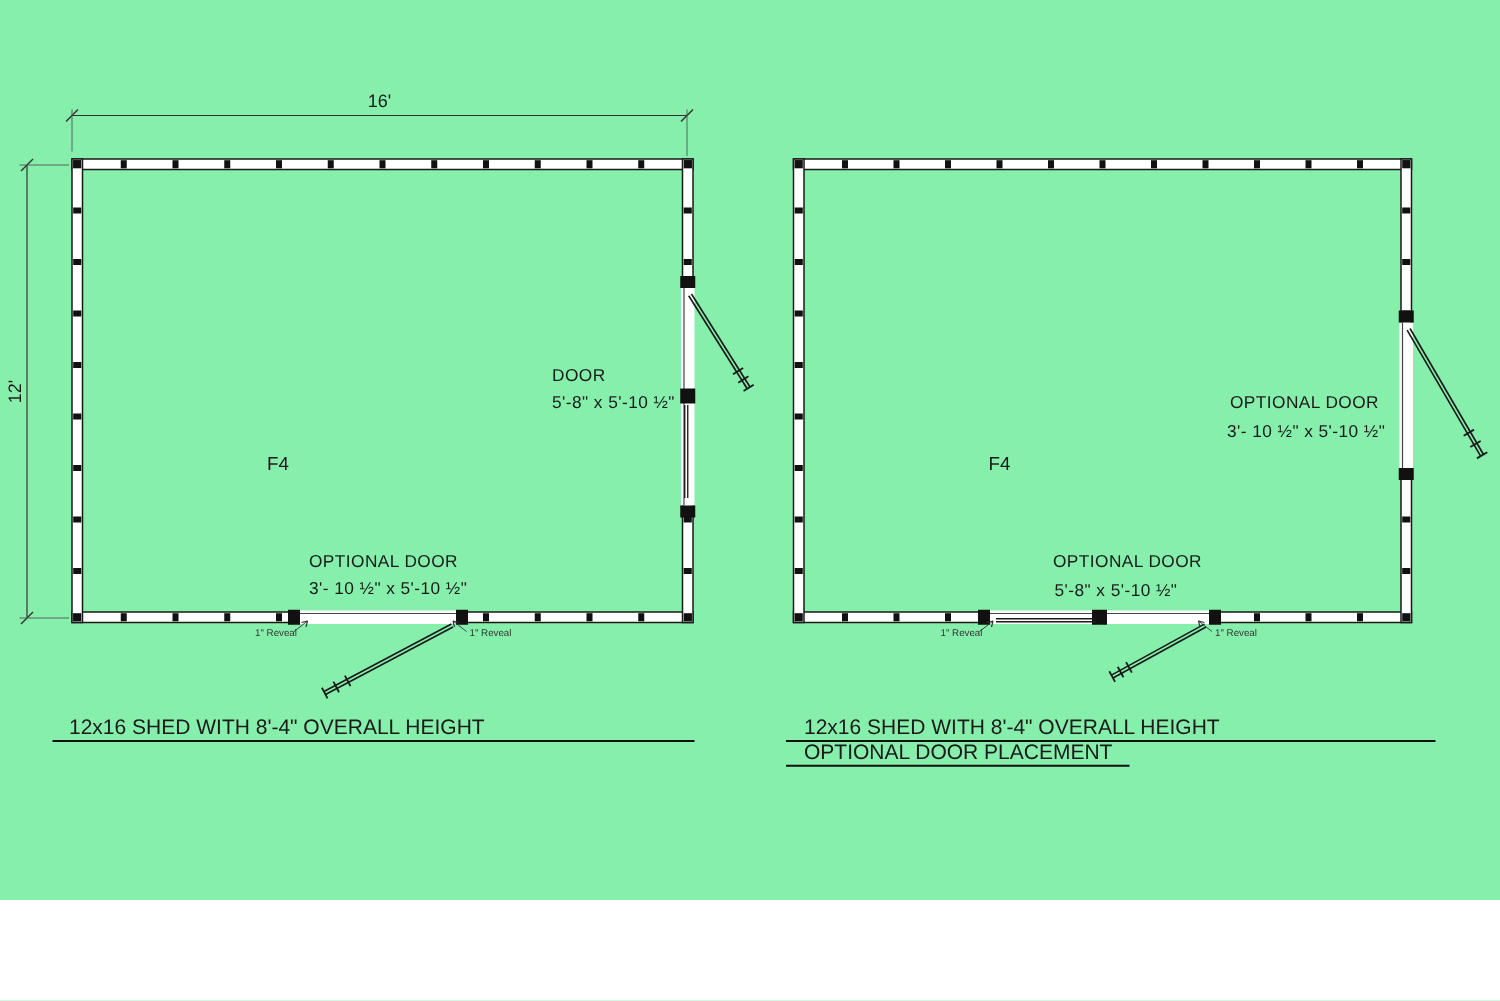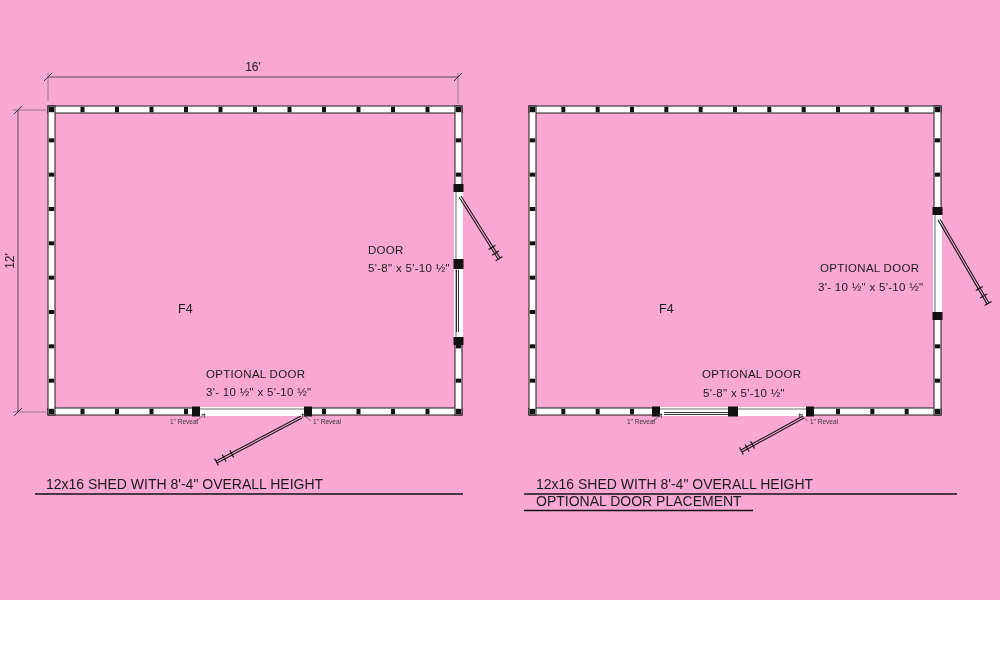--- a/index.html
+++ b/index.html
@@ -1,16 +1,16 @@
 <!DOCTYPE html>
 <html><head>
 <meta charset="utf-8">
 <style>
   html,body{margin:0;padding:0;background:#fff;}
-  .page{position:relative;width:1000px;height:667px;background:#f9a8d4;overflow:hidden;
+  .page{position:relative;width:1000px;height:667px;background:#86efac;overflow:hidden;
         font-family:"Liberation Sans",sans-serif;}
   #plan-svg{position:absolute;left:0;top:0;}
   text{fill:#1a1a1a;font-family:"Liberation Sans",sans-serif;}
   .lbl{font-size:11.5px;letter-spacing:0.3px;}
   .dim{font-size:12px;}
   .f4{font-size:12.5px;}
   .rev{font-size:6.5px;fill:#333;}
   .cap{font-size:14px;}
   .footer{position:absolute;left:0;top:600px;width:1000px;height:67px;background:#fff;}
 </style>

